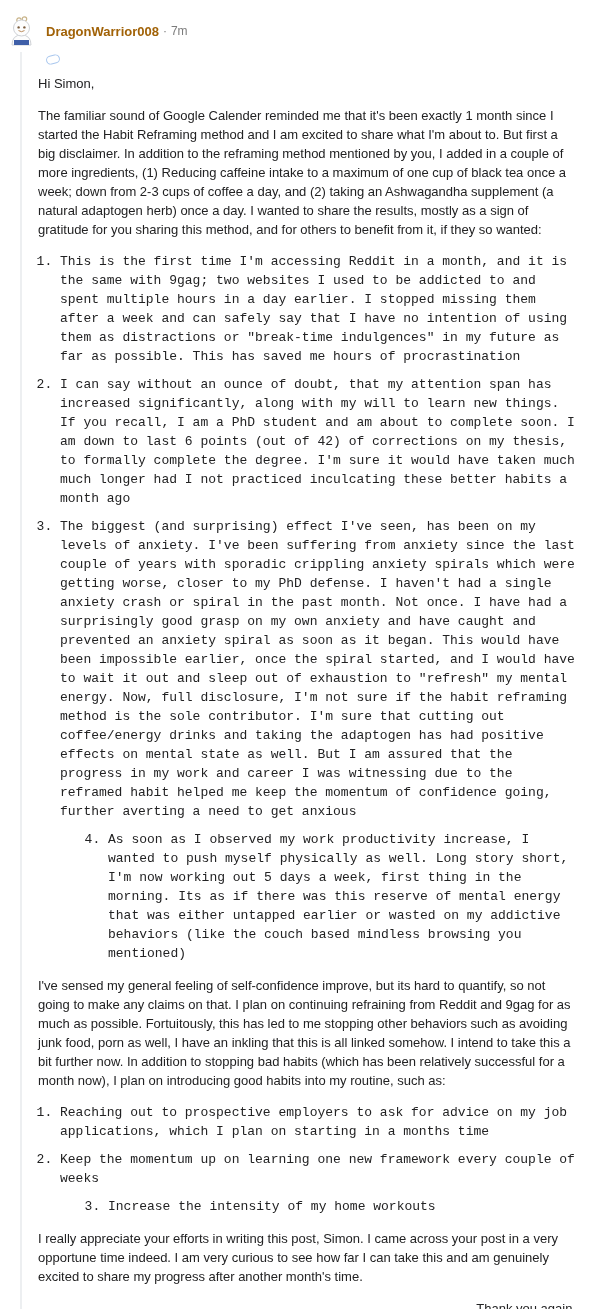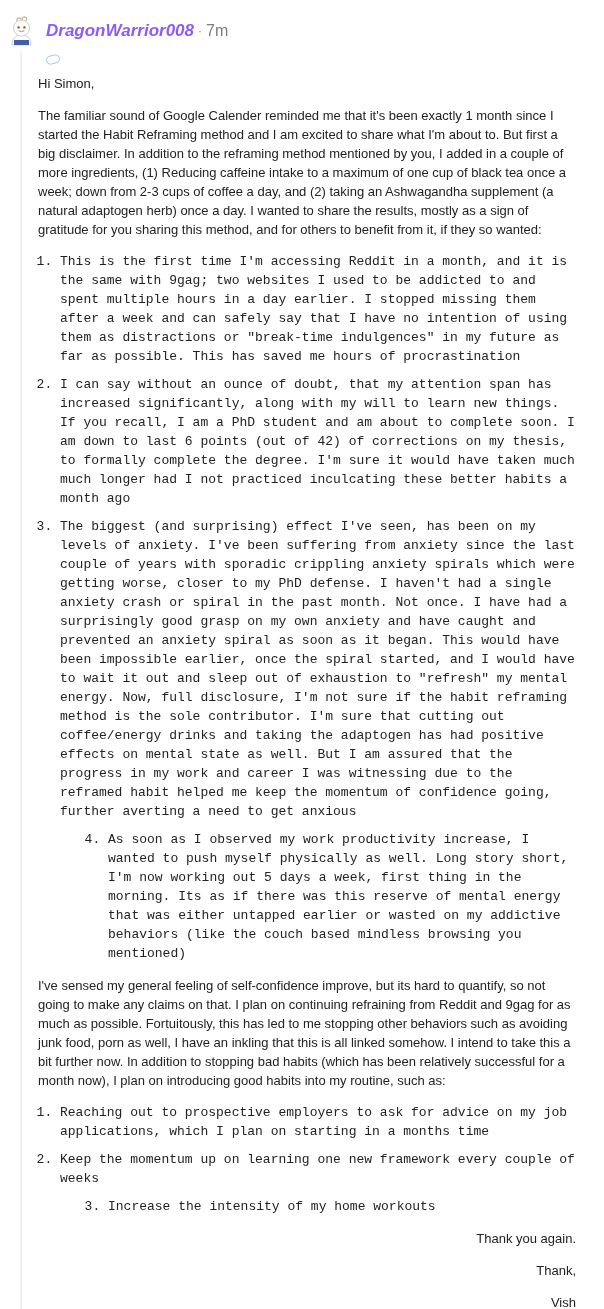--- a/index.html
+++ b/index.html
@@ -33,33 +33,32 @@
   }
   .avatar {
     width: 30px;
     height: 30px;
     margin-right: 8px;
     display: inline-flex;
     cursor: pointer;
     flex: 0 0 auto;
   }
   .username {
-    font-size: 17px;
+    font-size: 13px;
     font-weight: 600;
-    color: #8b5cf6;
+    color: #a16207;
     cursor: pointer;
-    font-style: italic;
   }
   .meta-sep {
     font-size: 12px;
     color: #7c7c7c;
     margin: 0 4px;
   }
   .timestamp {
-    font-size: 16px;
+    font-size: 12px;
     color: #7c7c7c;
   }
   .award-row {
     height: 18px;
     margin: 2px 0 6px 8px;
     display: flex;
     align-items: center;
   }
   .award-pill {
     display: inline-block;
@@ -160,20 +159,21 @@
     </ol>
 
     <p>I've sensed my general feeling of self-confidence improve, but its hard to quantify, so not going to make any claims on that. I plan on continuing refraining from Reddit and 9gag for as much as possible. Fortuitously, this has led to me stopping other behaviors such as avoiding junk food, porn as well, I have an inkling that this is all linked somehow. I intend to take this a bit further now. In addition to stopping bad habits (which has been relatively successful for a month now), I plan on introducing good habits into my routine, such as:</p>
 
     <ol>
       <li>Reaching out to prospective employers to ask for advice on my job applications, which I plan on starting in a months time</li>
       <li>Keep the momentum up on learning one new framework every couple of weeks</li>
       <li>Increase the intensity of my home workouts</li>
     </ol>
 
+    <p>I really appreciate your efforts in writing this post, Simon. I came across your post in a very opportune time indeed. I am very curious to see how far I can take this and am genuinely excited to share my progress after another month's time.</p>
 
     <div class="sig">
       <p>Thank you again.</p>
       <p>Thank,</p>
       <p>Vish</p>
     </div>
   </div>
 
   <div class="footer">
     <button class="vote-btn">

